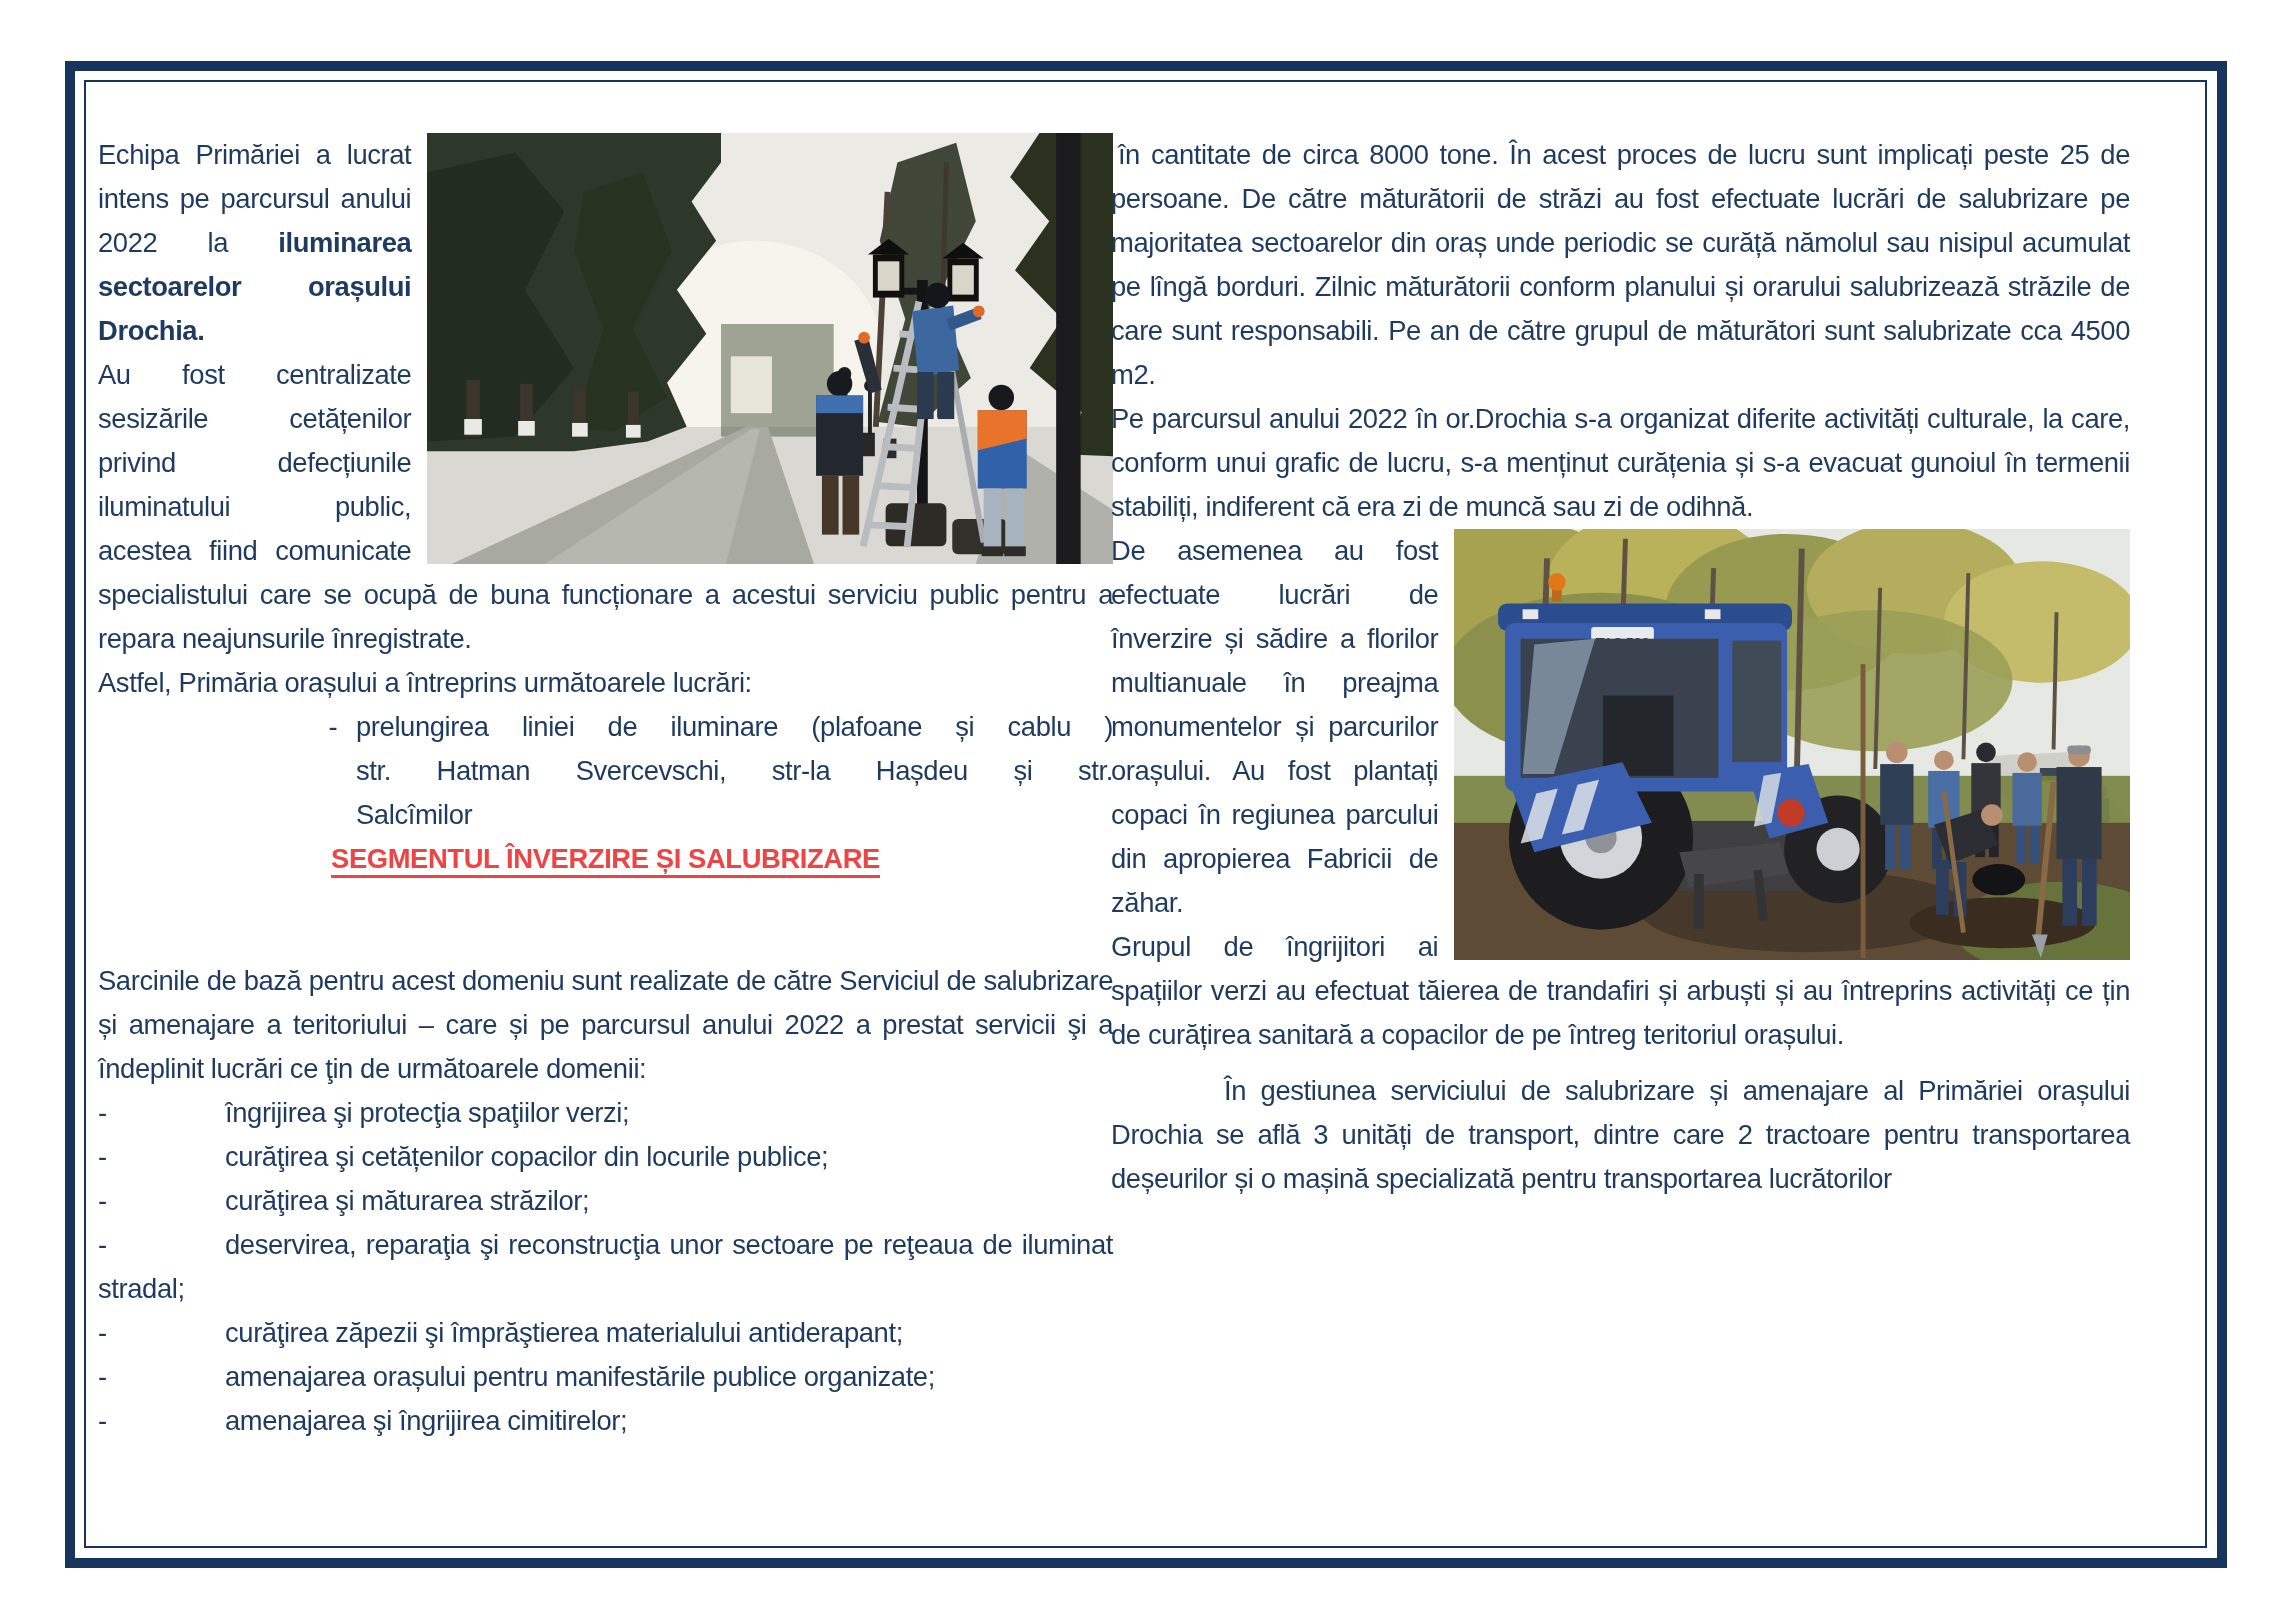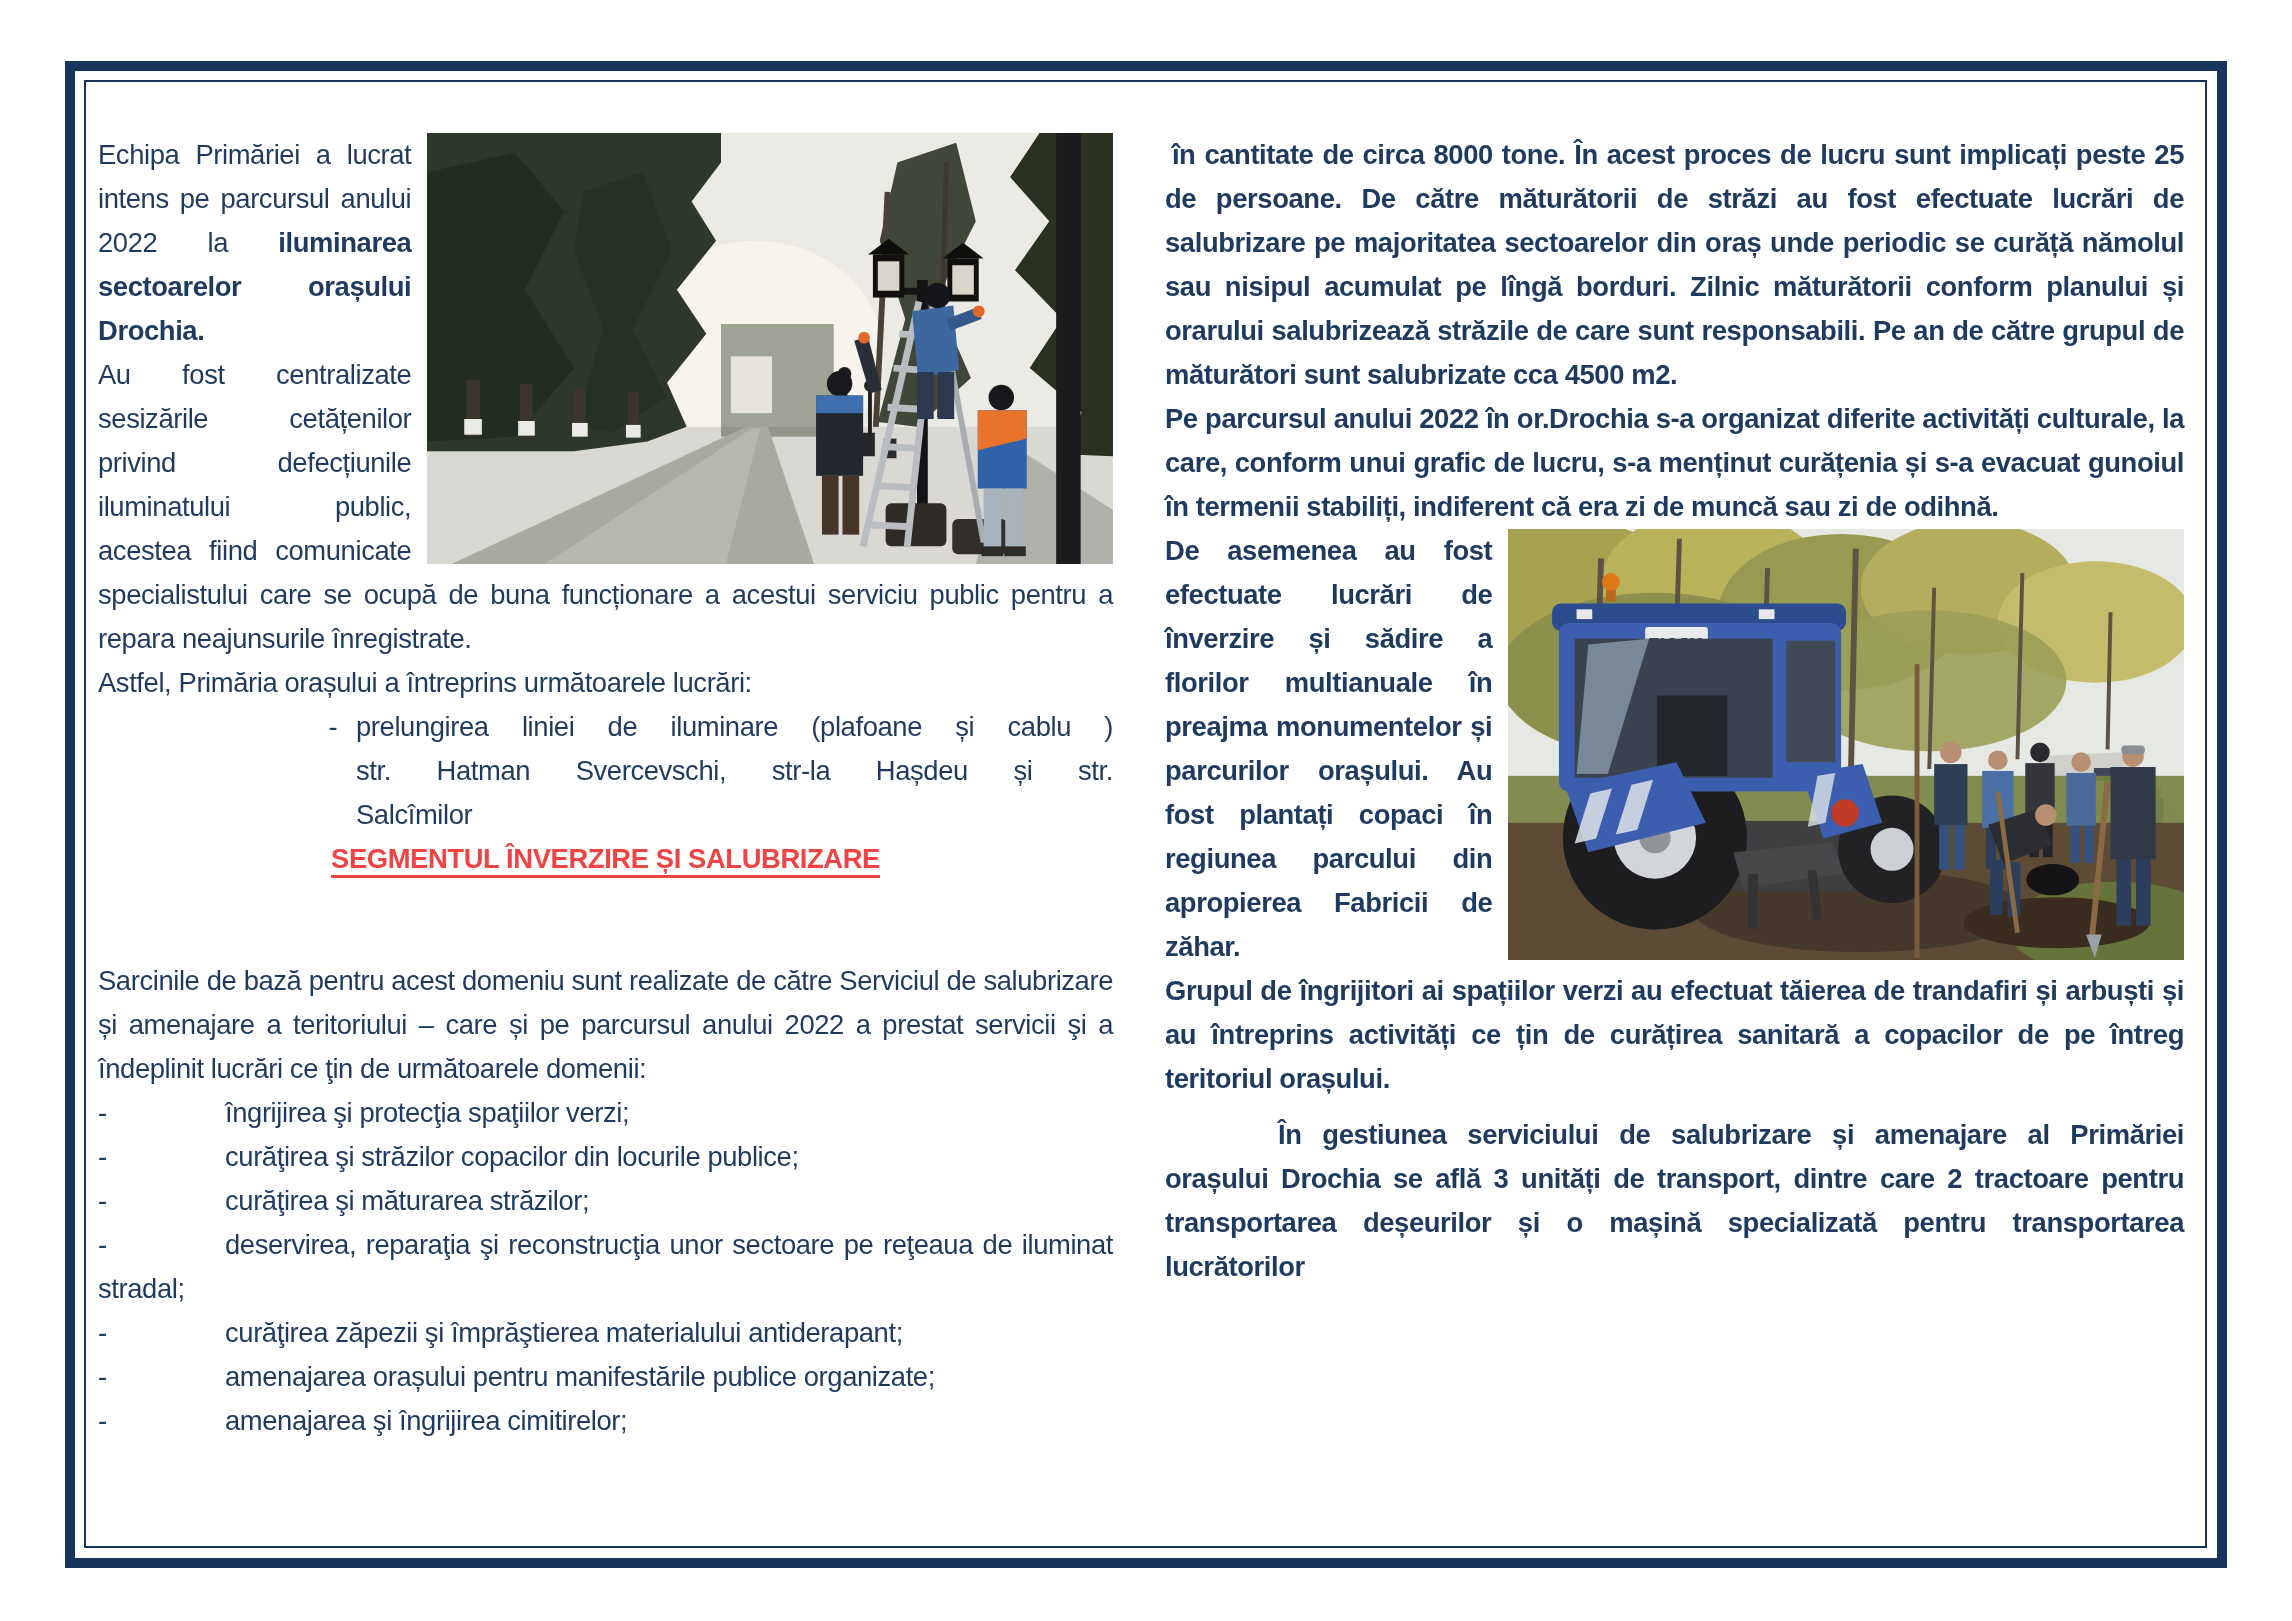--- a/index.html
+++ b/index.html
@@ -6,21 +6,21 @@
   .page{position:relative;width:2293px;height:1621px;background:#ffffff;overflow:hidden;
         font-family:"Liberation Sans","DejaVu Sans",sans-serif;color:#1e3a5f;}
   
   .frame-outer{position:absolute;left:65px;top:61px;width:2162px;height:1507px;
                border:10.8px solid #17345c;box-sizing:border-box;}
   .frame-inner{position:absolute;left:84px;top:80px;width:2123px;height:1468px;
                border:2px solid #17345c;box-sizing:border-box;}
   .col{position:absolute;top:133px;font-size:27.4px;line-height:44px;letter-spacing:-0.4px;
        text-align:justify;color:#1e3a5f;}
   .col-left{left:98px;width:1015px;}
-  .col-right{left:1165px;width:1019px;font-weight:bold;}
+  .col-right{left:1111px;width:1019px;}
   p{margin:0;padding:0;}
   .bold{font-weight:bold;}
   .photo{display:block;float:right;overflow:hidden;}
   .photo svg{display:block;}
   .photo1{width:686px;height:431px;margin:0 0 5.9px 15.7px;}
   .photo2{width:676px;height:431px;margin:0 0 5.9px 15.7px;}
   .red-heading{color:#ef4444;font-weight:bold;text-align:center;}
   .red-heading .u{text-decoration:underline;text-decoration-thickness:2.9px;text-underline-offset:6.9px;}
   .spacer{height:78px;}
   .li .dash{display:inline-block;width:127px;}
@@ -148,21 +148,21 @@
     <p>Astfel, Primăria orașului a întreprins următoarele lucrări:</p>
     <p class="bullet1">
       <span class="b1dash">-</span><span>prelungirea liniei de iluminare (plafoane și cablu )</span><br>
       <span>str. Hatman Svercevschi, str-la Hașdeu și str.</span><br>
       <span>Salcîmilor</span>
     </p>
     <p class="red-heading"><span class="u">SEGMENTUL ÎNVERZIRE ȘI SALUBRIZARE</span></p>
     <div class="spacer"></div>
     <p>Sarcinile de bază pentru acest domeniu sunt realizate de către Serviciul de salubrizare și amenajare a teritoriului – care și pe parcursul anului 2022 a prestat servicii şi a îndeplinit lucrări ce ţin de următoarele domenii:</p>
     <p class="li"><span class="dash">-</span><span>îngrijirea şi protecţia spaţiilor verzi;</span></p>
-    <p class="li"><span class="dash">-</span><span>curăţirea şi străzilor copacilor din locurile publice;</span></p>
+    <p class="li"><span class="dash">-</span><span>curăţirea şi cetățenilor copacilor din locurile publice;</span></p>
     <p class="li"><span class="dash">-</span><span>curăţirea şi măturarea străzilor;</span></p>
     <p class="li"><span class="dash">-</span><span>deservirea, reparaţia şi reconstrucţia unor sectoare pe reţeaua de iluminat stradal;</span></p>
     <p class="li"><span class="dash">-</span><span>curăţirea zăpezii şi împrăştierea materialului antiderapant;</span></p>
     <p class="li"><span class="dash">-</span><span>amenajarea orașului pentru manifestările publice organizate;</span></p>
     <p class="li"><span class="dash">-</span><span>amenajarea şi îngrijirea cimitirelor;</span></p>
   </div>
 
   <div class="col col-right">
     <p class="ind-small">în cantitate de circa 8000 tone. În acest proces de lucru sunt implicați peste 25 de persoane. De către măturătorii de străzi au fost efectuate lucrări de salubrizare pe majoritatea sectoarelor din oraș unde periodic se curăță nămolul sau nisipul acumulat pe lîngă borduri. Zilnic măturătorii conform planului și orarului salubrizează străzile de care sunt responsabili. Pe an de către grupul de măturători sunt salubrizate cca 4500 m2.</p>
     <p>Pe parcursul anului 2022 în or.Drochia s-a organizat diferite activități culturale, la care, conform unui grafic de lucru, s-a menținut curățenia și s-a evacuat gunoiul în termenii stabiliți, indiferent că era zi de muncă sau zi de odihnă.</p>

